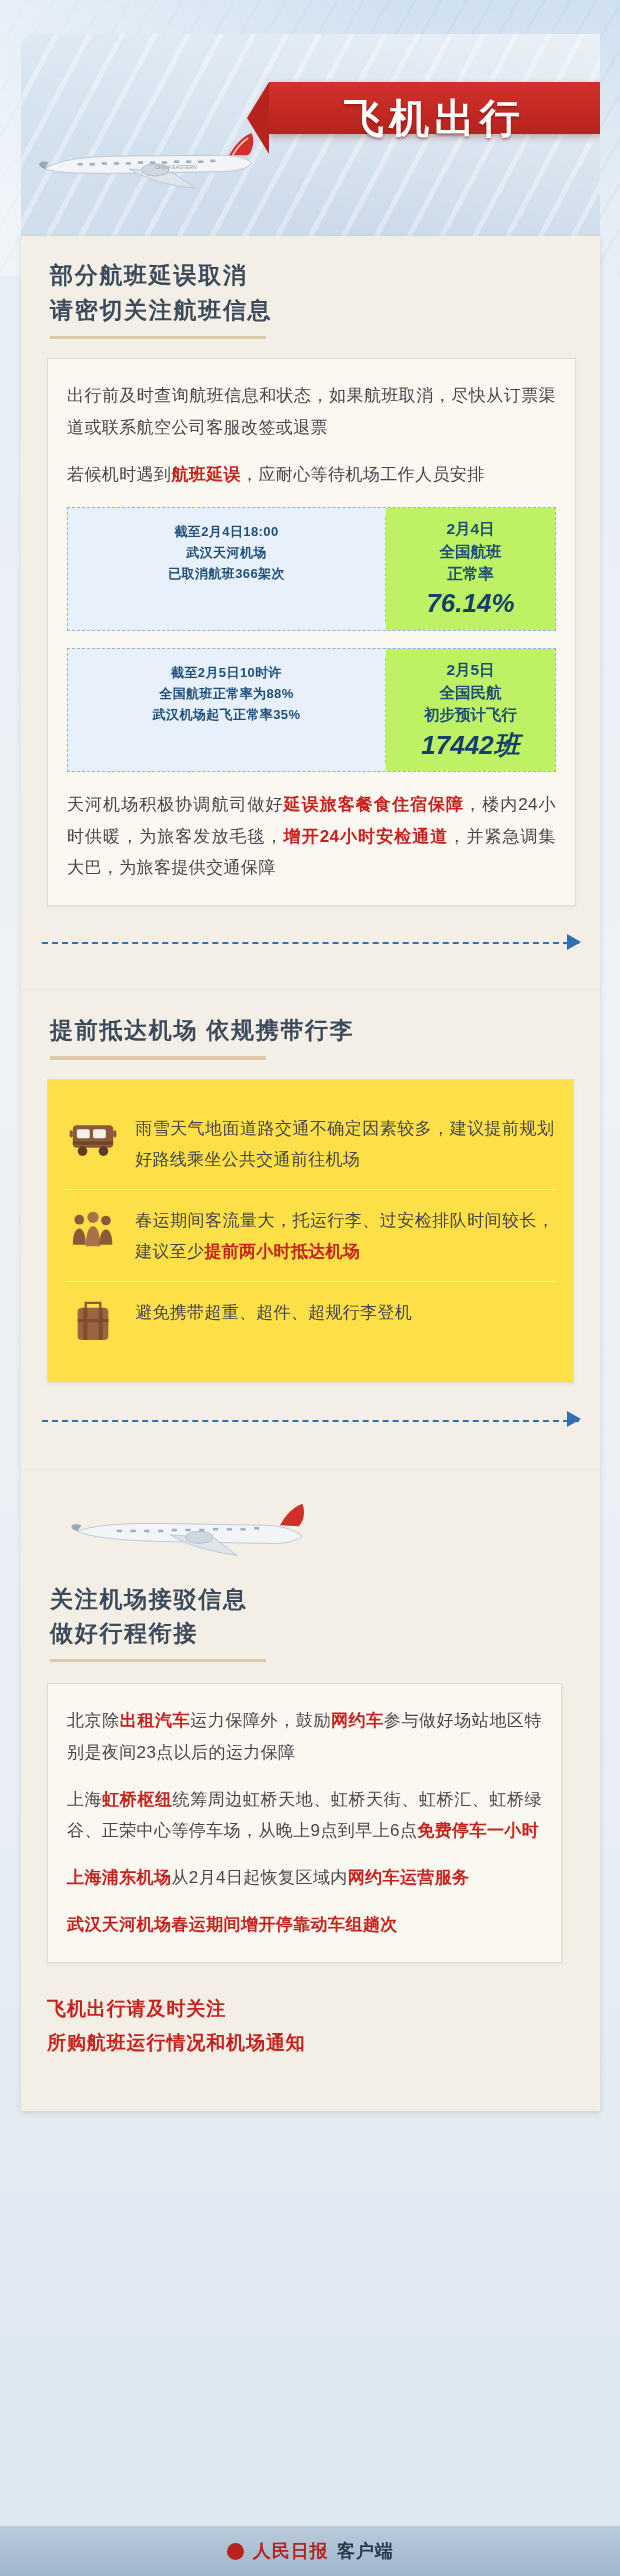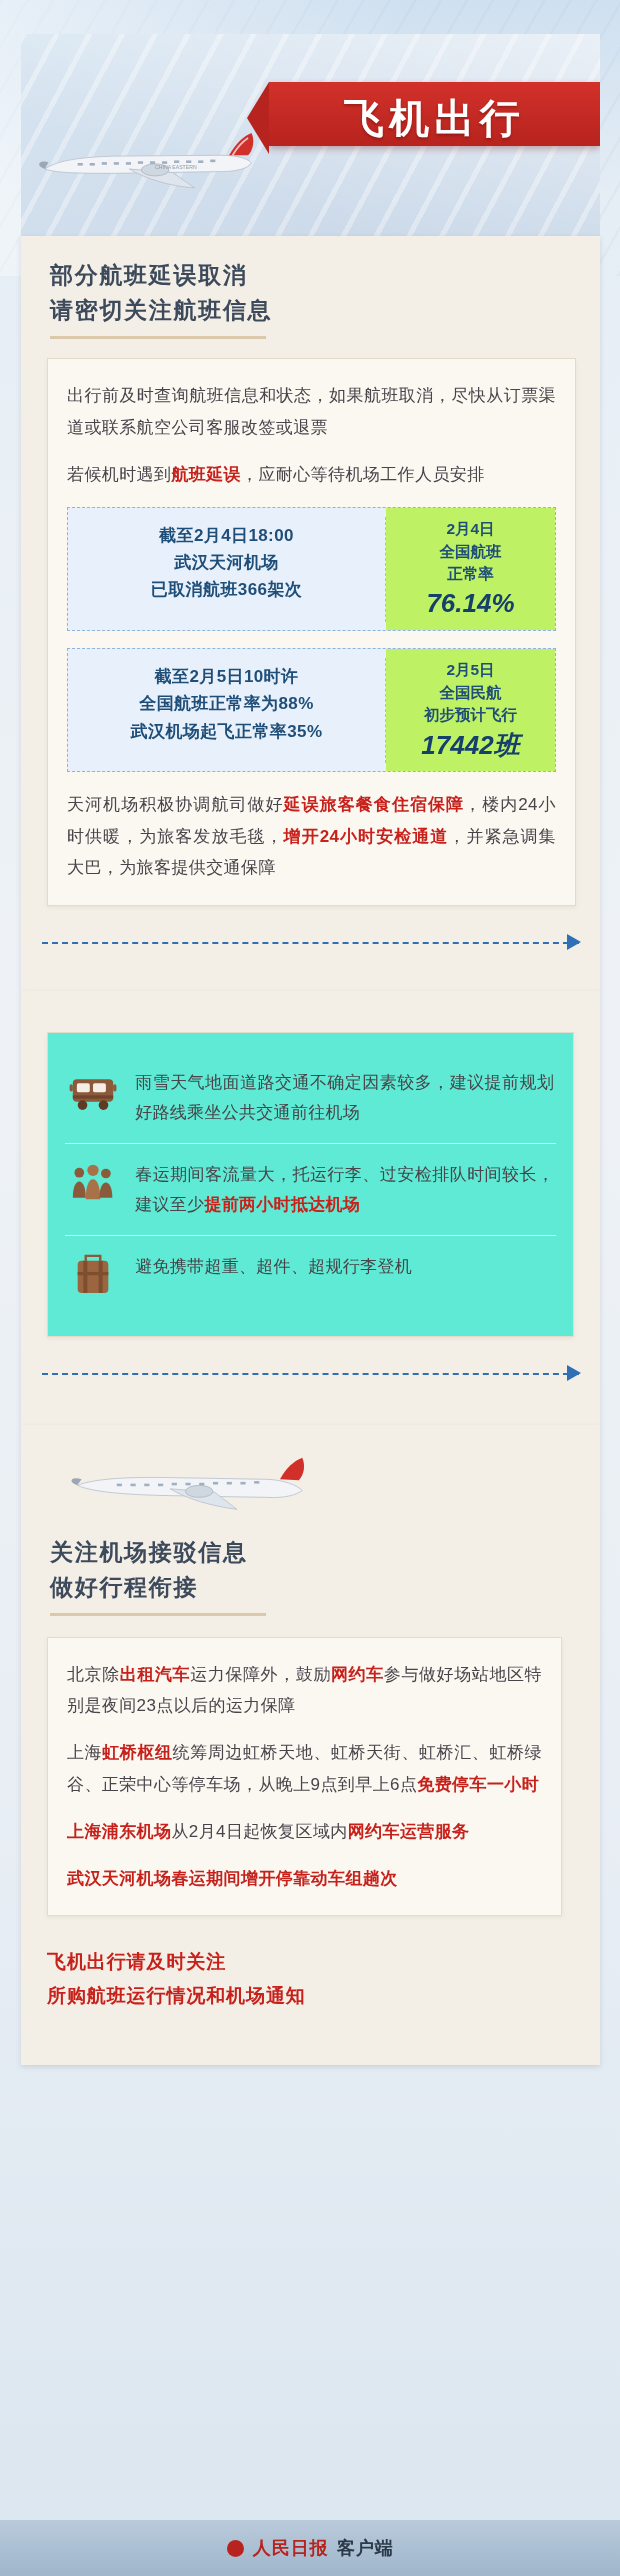--- a/index.html
+++ b/index.html
@@ -42,21 +42,21 @@
   }
   .hero-wash {
     position: absolute; inset: 0;
     background:
       repeating-linear-gradient(118deg, rgba(255,255,255,0.35) 0 5.2px, rgba(255,255,255,0) 5.2px 29px),
       linear-gradient(200deg, rgba(255,255,255,0.55), rgba(255,255,255,0) 70%);
   }
   .title-banner {
     position: absolute;
     right: 0; top: 48px;
-    width: 331px; height: 64px;
+    width: 331px; height: 52px;
     background: linear-gradient(180deg, #d2312a 0%, #b7231e 100%);
     box-shadow: 0 2.6px 7px rgba(120,20,15,0.35);
   }
   .title-banner::after {
     content: "";
     position: absolute; left: -22.4px; top: 0;
     border-style: solid;
     border-width: 36px 22.4px 36px 0;
     border-color: transparent #b7231e transparent transparent;
   }
@@ -122,21 +122,21 @@
     display: flex;
     margin: 17px 0;
     background: #e8f1fb;
     border: 0.9px dashed #8fb4d8;
   }
   .ticket-left {
     flex: 1 1 auto;
     padding: 14px 12px;
     text-align: center;
     color: #1f4e79;
-    font-size: 17px;
+    font-size: 13px;
     font-weight: bold;
     line-height: 1.6;
     letter-spacing: 0.4px;
   }
   .ticket-sep {
     width: 0;
     border-left: 1.7px dashed #9cc0e2;
     margin: 8.6px 0;
   }
   .ticket-right {
@@ -176,21 +176,21 @@
     border-style: solid;
     border-width: 8.6px 0 8.6px 14px;
     border-color: transparent transparent transparent #2f6fb5;
   }
 
   
   .sec2 { padding: 22.4px 0 29px 0; }
   .sec2 .sec-heading { font-size: 23px; }
   .tips {
     margin: 19px 26px 8px 26px;
-    background: #5eead4;
+    background: #fde047;
     border: 0.9px solid #e3dccc;
     box-shadow: 0 1.7px 4.3px rgba(120,110,90,0.10);
     padding: 19px 17px;
   }
   .tip {
     display: flex;
     align-items: flex-start;
     gap: 15.5px;
     padding: 14px 1.7px;
   }
@@ -232,21 +232,21 @@
     color: #c7211c;
     font-size: 19px;
     font-weight: bold;
     line-height: 1.8;
     text-align: left;
     letter-spacing: 0.9px;
   }
   .brandbar {
     position: absolute;
     left: 0; right: 0; bottom: 0;
-    height: 56px;
+    height: 50px;
     background: linear-gradient(180deg, #b9cadb 0%, #9fb6cb 100%);
     display: flex;
     align-items: center;
     justify-content: center;
     gap: 8.6px;
   }
   .brand-red {
     color: #b7231e;
     font-size: 18px;
     font-weight: bold;
@@ -360,20 +360,24 @@
       </div>
     </div>
 
     <div class="dash-div">
       <i></i>
       <s></s>
     </div>
   </div>
 
   <div class="sheet sec2">
+    <div class="sec-heading">
+      <div>提前抵达机场 依规携带行李</div>
+      <span class="ul"></span>
+    </div>
 
     <div class="tips">
 
       <div class="tip">
         <div class="ico">
           <svg viewBox="0 0 62 62" width="50" height="50">
             <rect x="6" y="14" width="50" height="28" rx="5" fill="#8a5a3b"></rect>
             <rect x="11" y="19" width="16" height="11" rx="2" fill="#f4efe6"></rect>
             <rect x="31" y="19" width="16" height="11" rx="2" fill="#f4efe6"></rect>
             <rect x="6" y="34" width="50" height="4" fill="#70452c"></rect>

